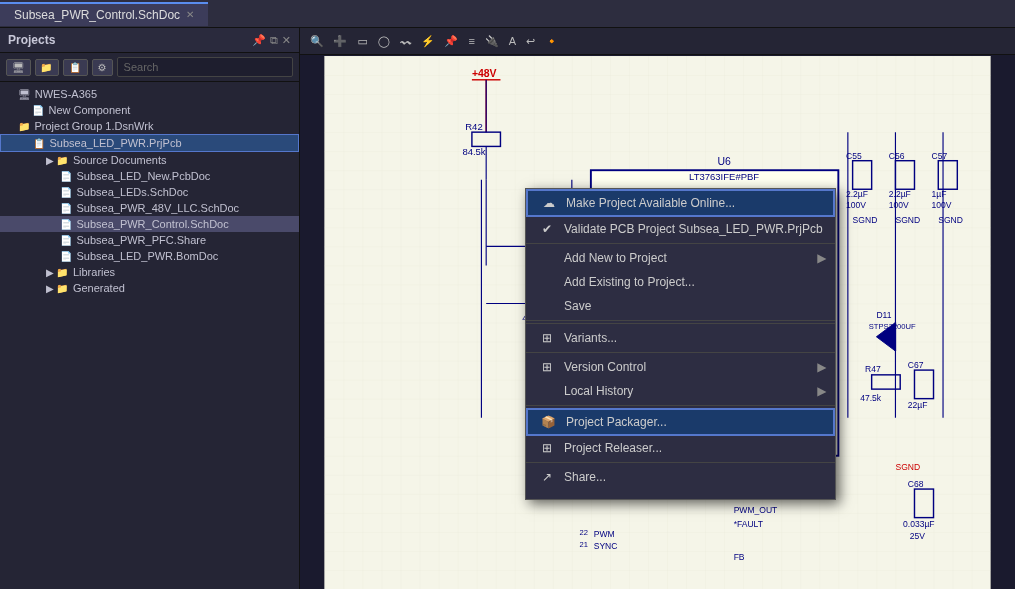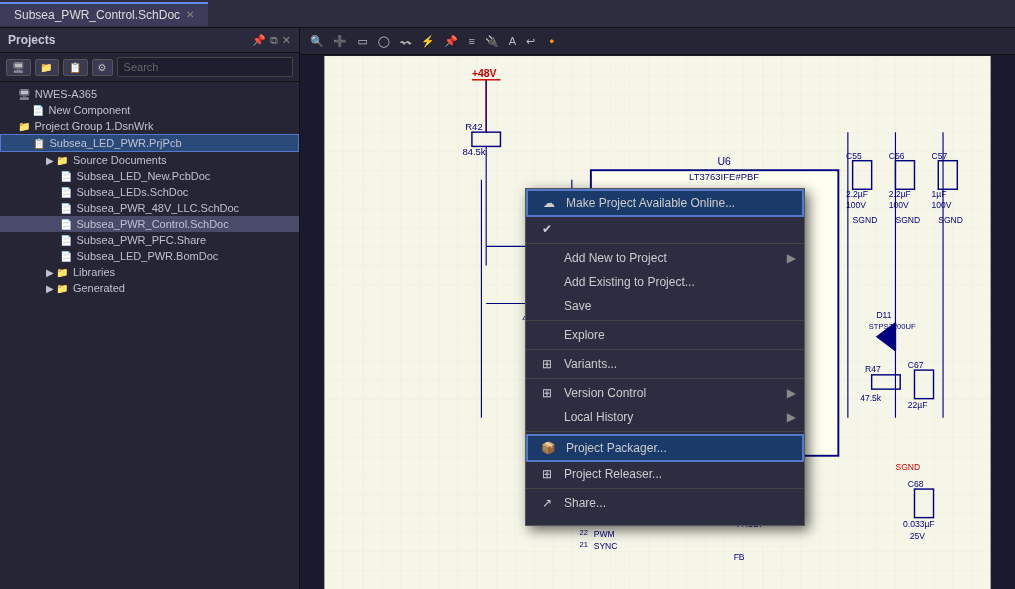--- a/index.html
+++ b/index.html
@@ -277,40 +277,37 @@
     </div>
 
     <div class="context-menu-overlay">
       <div class="context-menu" id="context-menu">
       <div class="cm-item highlighted-item">
             <span class="cm-icon">☁</span>
             <span>Make Project Available Online...</span>
           </div>
           <div class="cm-item">
             <span class="cm-icon">✔</span>
+            <span>Validate PCB Project Subsea_LED_PWR.PrjPcb</span>
           </div>
           <div class="cm-separator"></div>
           <div class="cm-item">
             <span class="cm-icon"></span>
             <span>Add New to Project</span>
             <span class="arrow">▶</span>
           </div>
           <div class="cm-item">
             <span class="cm-icon"></span>
             <span>Add Existing to Project...</span>
           </div>
           <div class="cm-item">
             <span class="cm-icon"></span>
             <span>Save</span>
           </div>
           <div class="cm-separator"></div>
-          <div class="cm-item">
-            <span class="cm-icon"></span>
-            <span>Explore</span>
-          </div>
           <div class="cm-separator"></div>
           <div class="cm-item">
             <span class="cm-icon">⊞</span>
             <span>Variants...</span>
           </div>
           <div class="cm-separator"></div>
           <div class="cm-item">
             <span class="cm-icon">⊞</span>
             <span>Version Control</span>
             <span class="arrow">▶</span>

